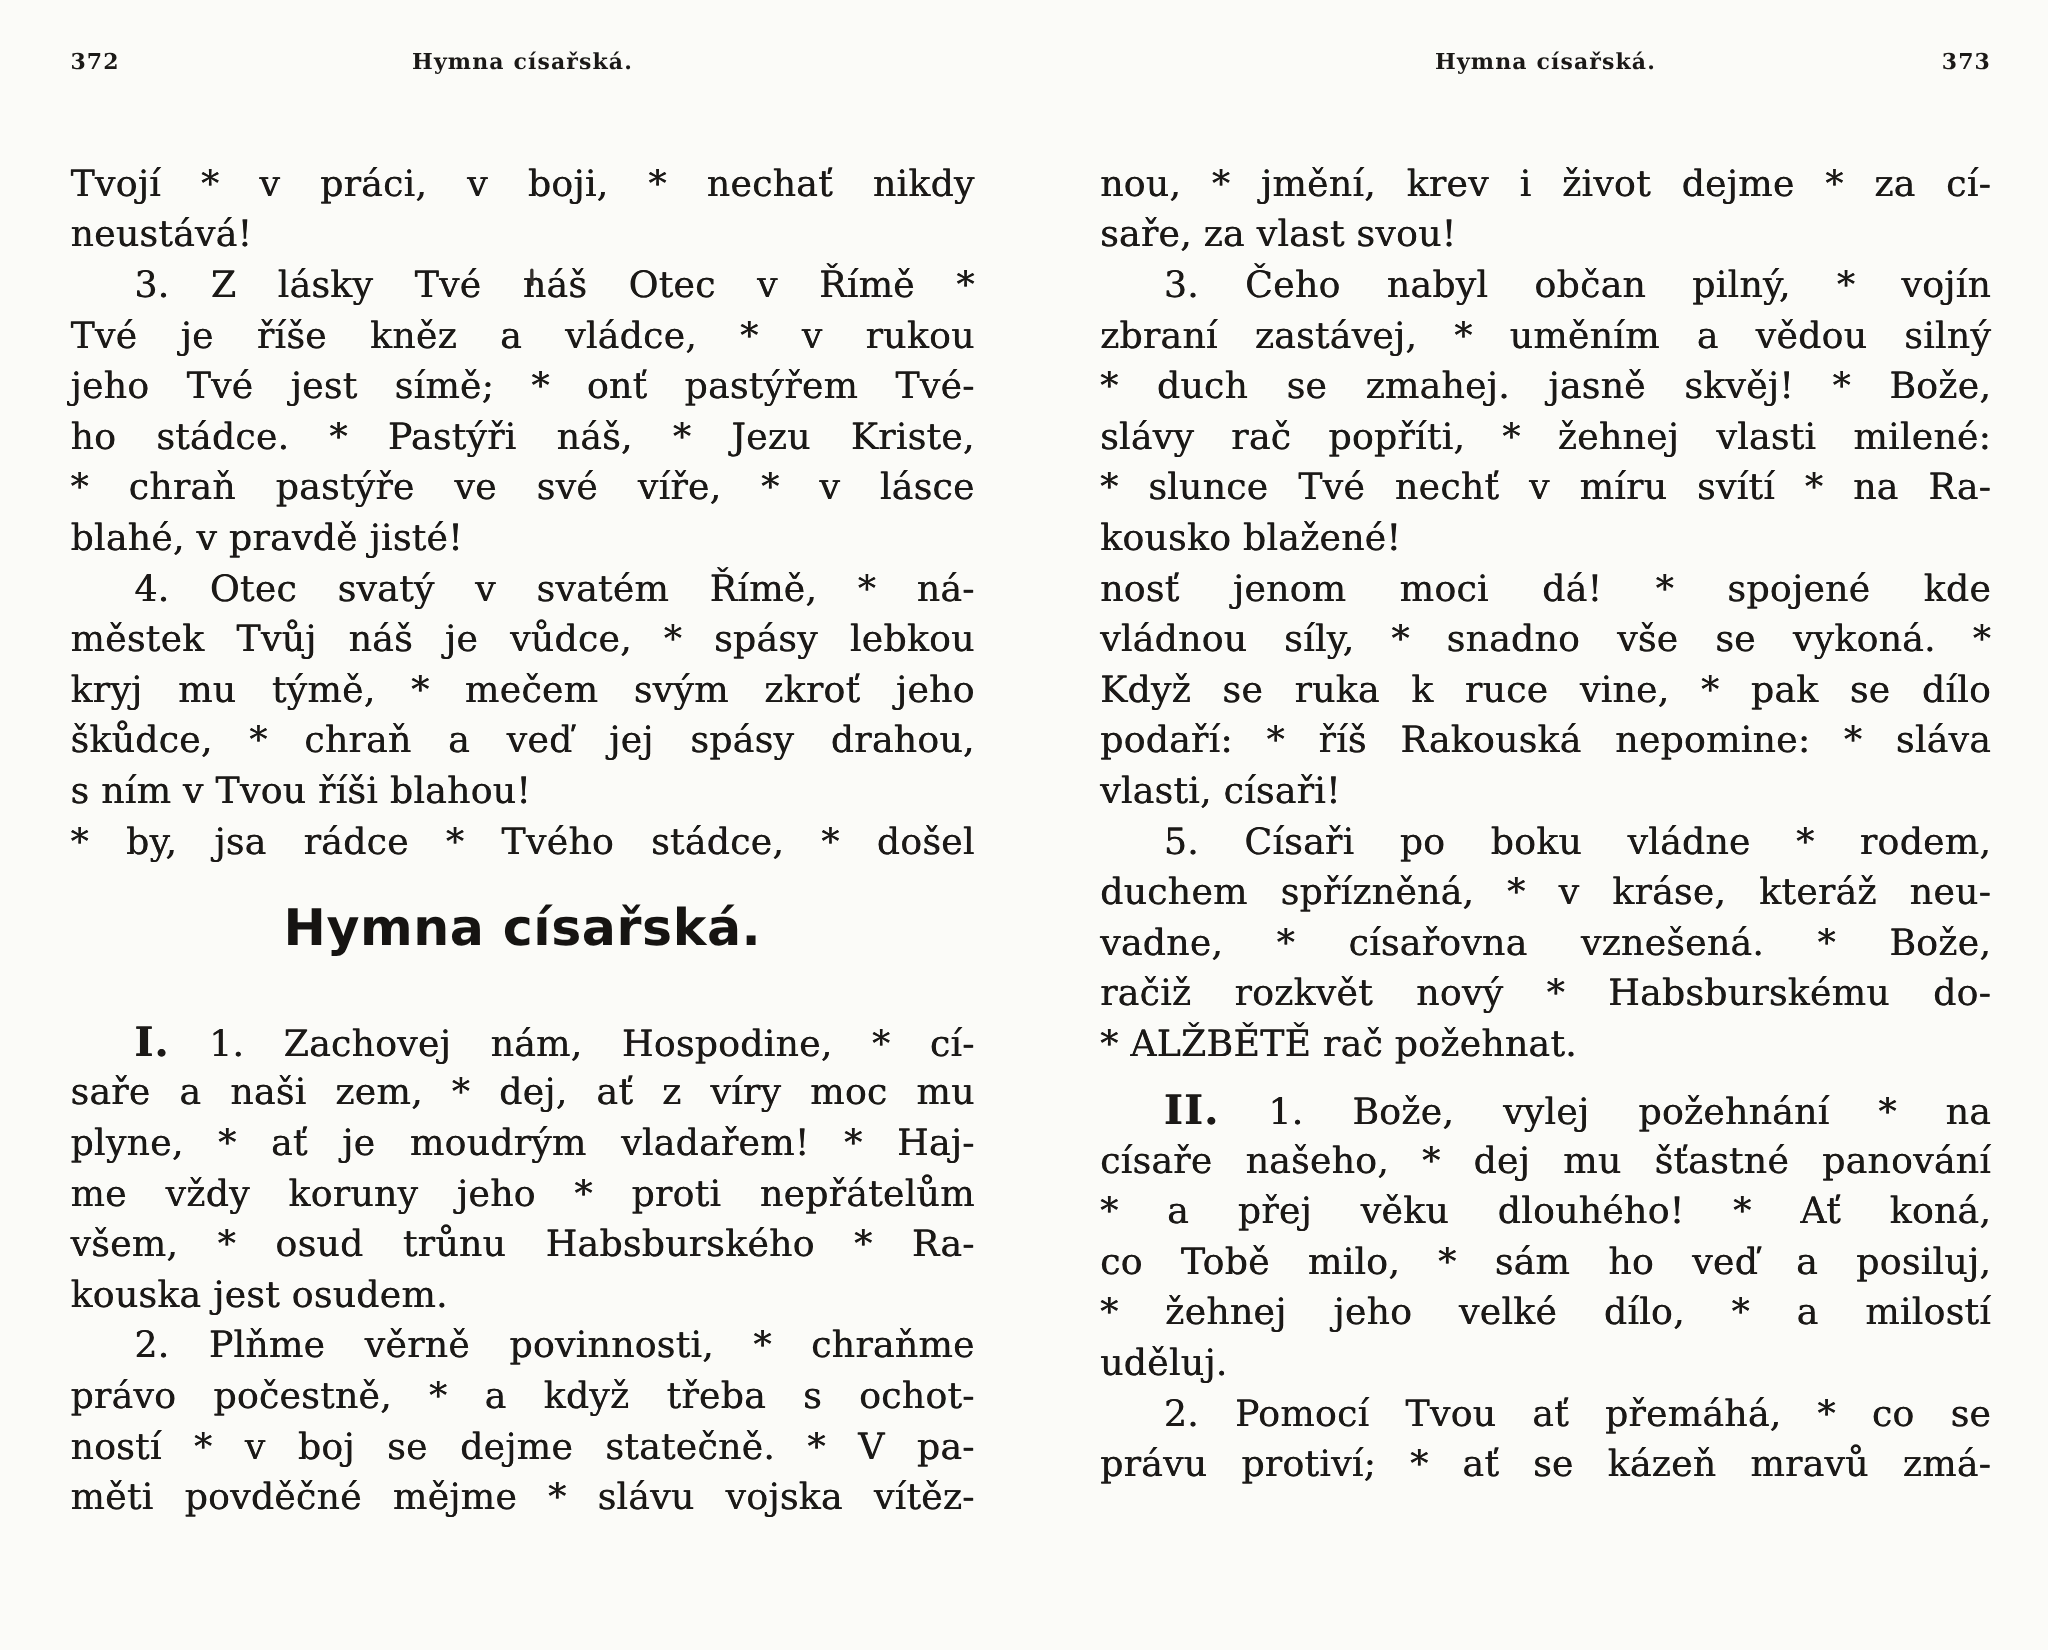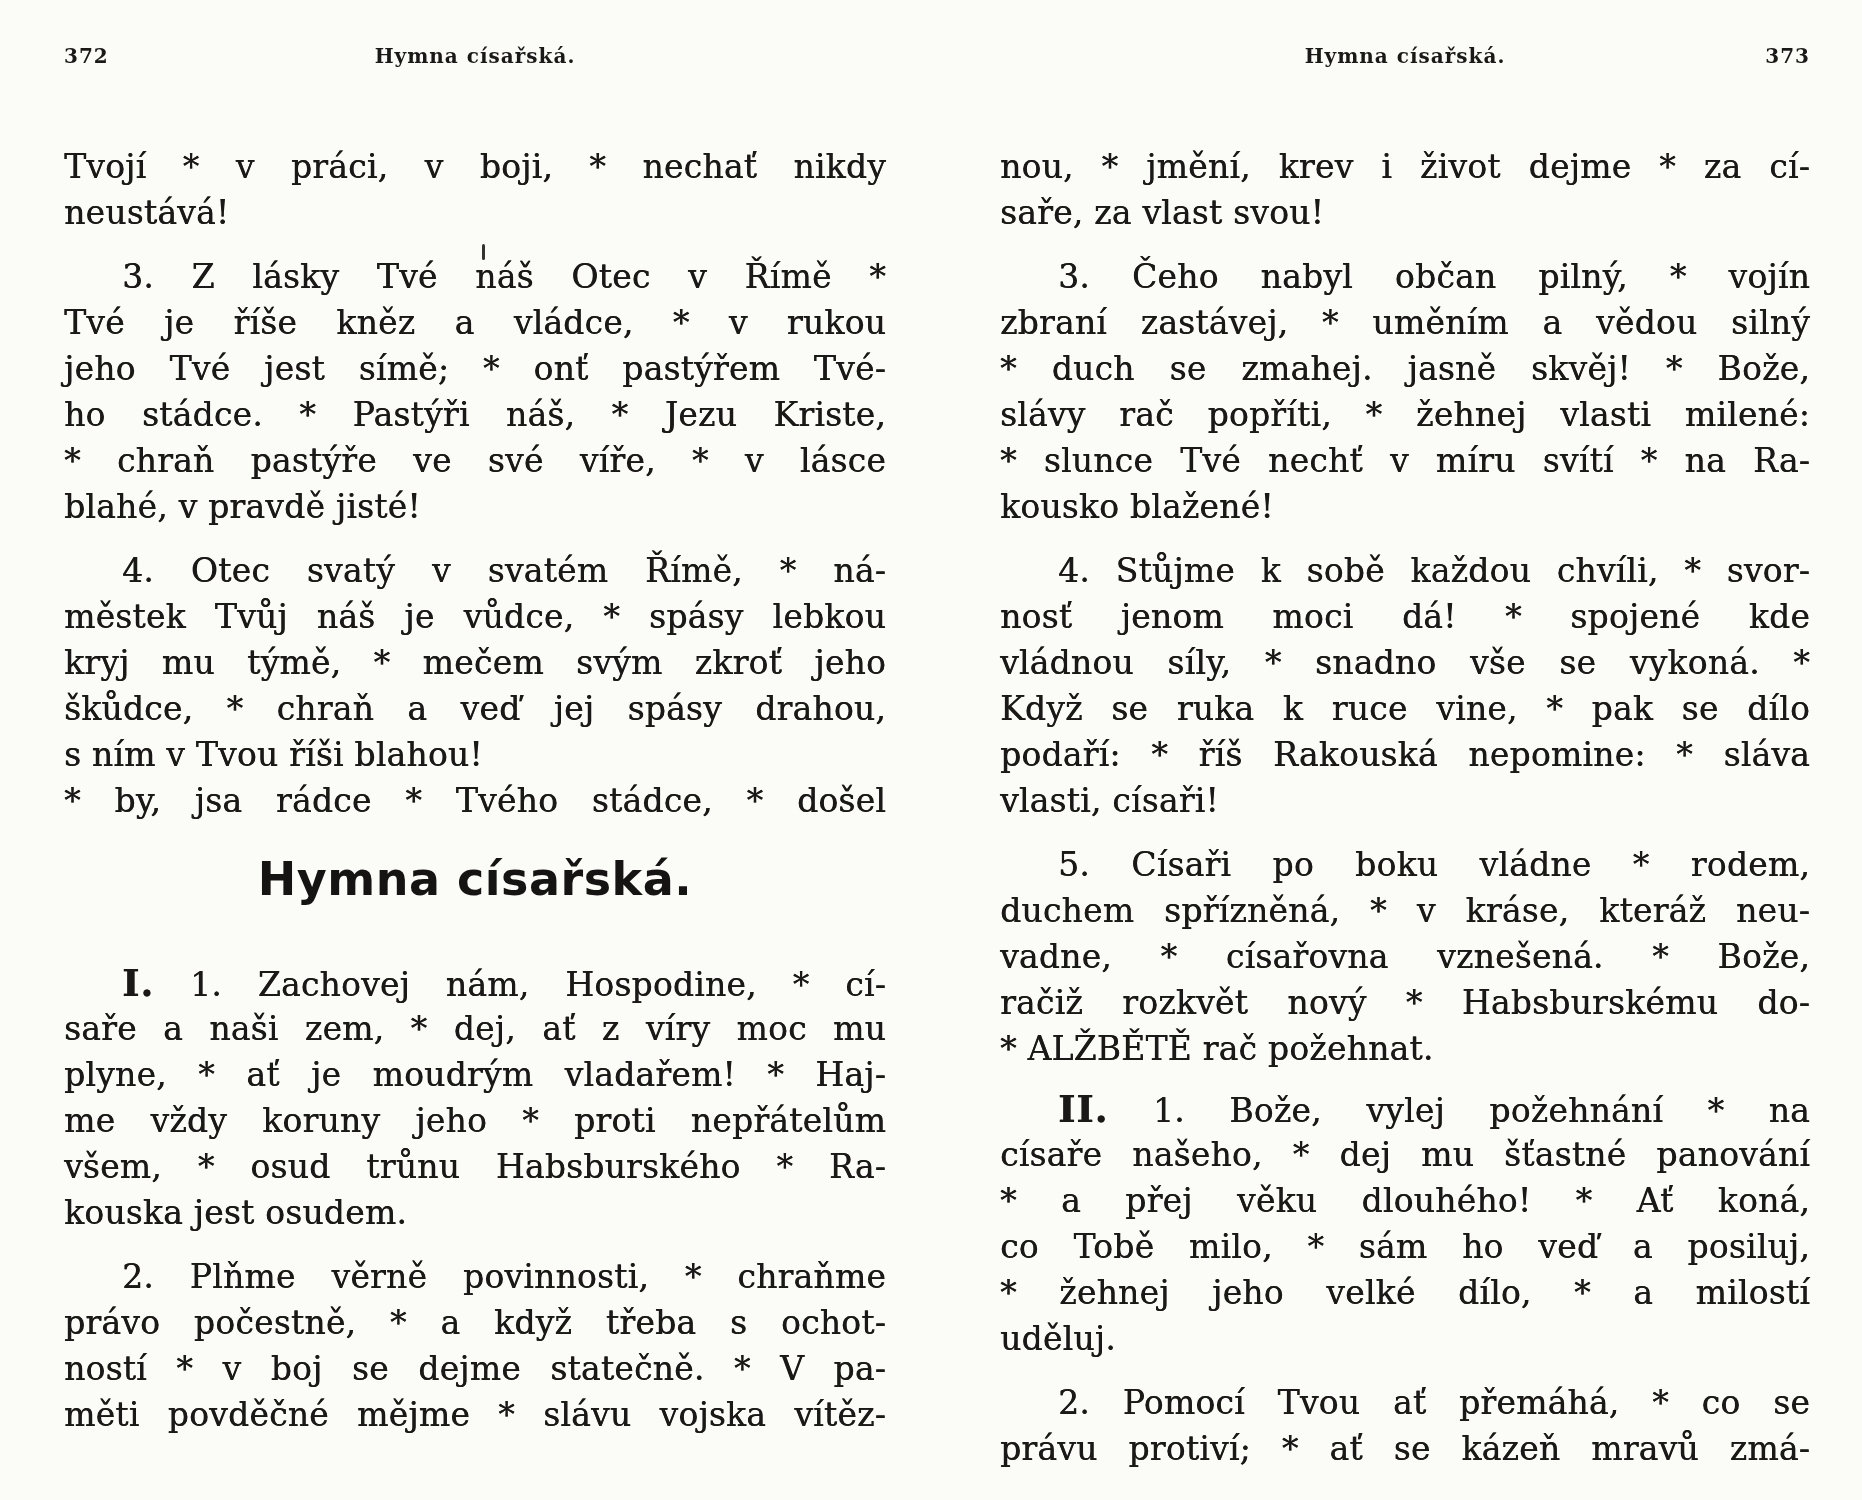--- a/index.html
+++ b/index.html
@@ -41,21 +41,21 @@
     white-space: nowrap;
   }
 
   .page-body {
     margin-top: 56px;
     font-family: "DejaVu Serif", "Liberation Serif", serif;
     font-size: 33px;
     color: #1b1917;
     letter-spacing: 0.2px;
   }
-  .para { margin-top: 18px; }
+  .para { margin-top: 0; }
   .para:first-child { margin-top: 14px; }
   .para.gap-before { margin-top: 14px; }
 
   .line {
     height: 46px;
     line-height: 46px;
     text-shadow: 0.4px 0 0 currentColor;
     white-space: normal;
   }
   .line.just {
@@ -155,21 +155,20 @@
         </div>
         <div class="para">
           <div class="line just indent">3. Čeho nabyl občan pilný, * vojín</div>
           <div class="line just">zbraní zastávej, * uměním a vědou silný</div>
           <div class="line just">* duch se zmahej. jasně skvěj! * Bože,</div>
           <div class="line just">slávy rač popříti, * žehnej vlasti milené:</div>
           <div class="line just">* slunce Tvé nechť v míru svítí * na Ra-</div>
           <div class="line last">kousko blažené!</div>
         </div>
         <div class="para">
-          <div class="line just indent">4. Stůjme k sobě každou chvíli, * svor-</div>
           <div class="line just">nosť jenom moci dá! * spojené kde</div>
           <div class="line just">vládnou síly, * snadno vše se vykoná. *</div>
           <div class="line just">Když se ruka k ruce vine, * pak se dílo</div>
           <div class="line just">podaří: * říš Rakouská nepomine: * sláva</div>
           <div class="line last">vlasti, císaři!</div>
         </div>
         <div class="para">
           <div class="line just indent">5. Císaři po boku vládne * rodem,</div>
           <div class="line just">duchem spřízněná, * v kráse, kteráž neu-</div>
           <div class="line just">vadne, * císařovna vznešená. * Bože,</div>

